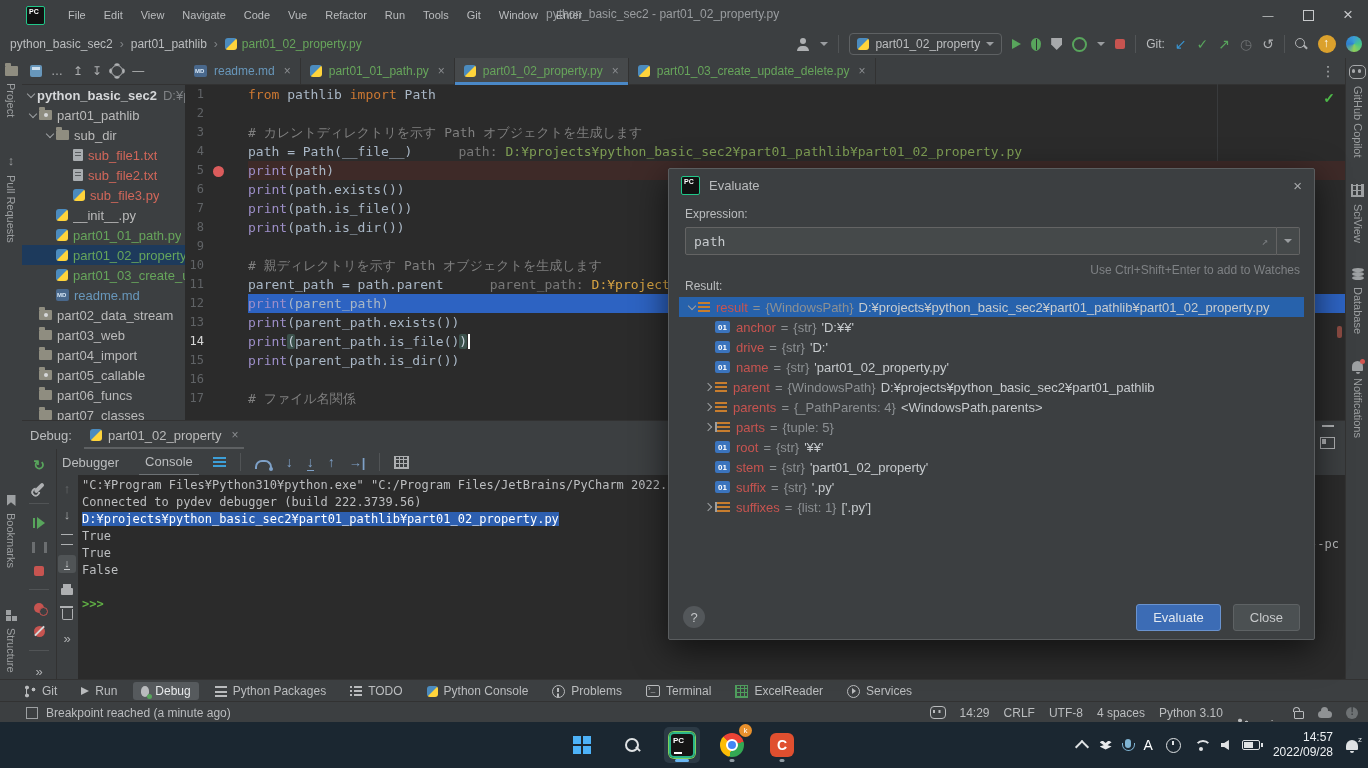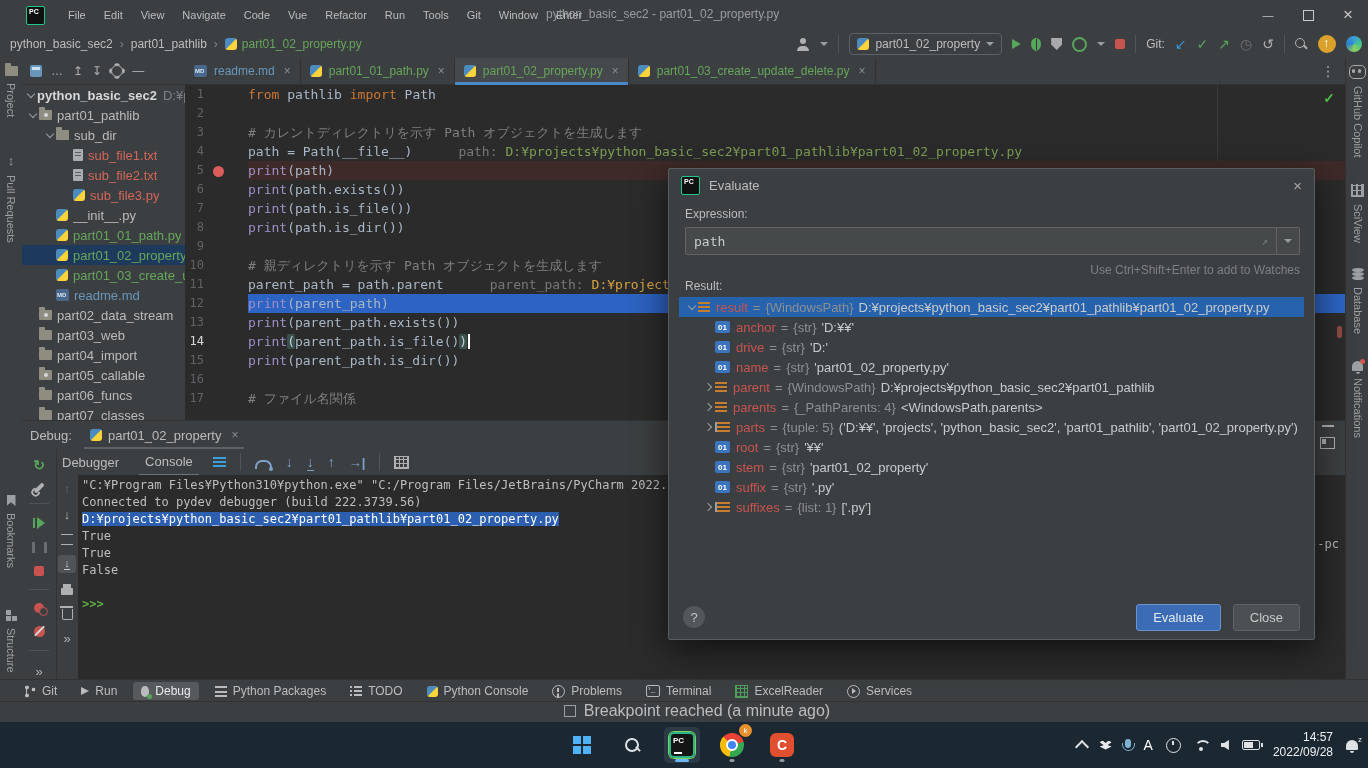--- a/index.html
+++ b/index.html
@@ -238,21 +238,21 @@
   .problems-icon::after{content:"";position:absolute;left:4px;top:2px;width:1.6px;height:4px;background:#b9bbbd;box-shadow:0 5.5px 0 #b9bbbd;}
   .terminal-icon{width:12px;height:10px;border:1.4px solid #b9bbbd;border-radius:2px;position:relative;}
   .terminal-icon::after{content:"›_";position:absolute;left:1px;top:-2px;font-size:8px;color:#b9bbbd;}
   .excel-icon{width:11px;height:11px;border:1px solid #4f9e5d;background:
      repeating-linear-gradient(0deg,#4f9e5d 0 1px,transparent 1px 4px),
      repeating-linear-gradient(90deg,#4f9e5d 0 1px,transparent 1px 4px);}
   .services-icon{width:11px;height:11px;border-radius:50%;border:1.5px solid #b9bbbd;position:relative;}
   .services-icon::after{content:"";position:absolute;left:3.5px;top:2.5px;border-left:4px solid #b9bbbd;border-top:3px solid transparent;border-bottom:3px solid transparent;}
   
   .statusbar{position:absolute;left:0;top:701px;width:1368px;height:21px;background:#3c3f41;border-top:1px solid #323232;
-             display:flex;align-items:center;font-size:16px;color:#bbbdbf;flex-direction:column;}
+             display:flex;align-items:center;font-size:12px;color:#bbbdbf;}
   .sb-msg{display:flex;align-items:center;gap:8px;margin-left:26px;}
   .i-winmsg{width:10px;height:10px;border:1.4px solid #9da0a2;}
   .sb-right{margin-left:auto;display:flex;align-items:center;gap:14px;margin-right:10px;}
   .i-copilot-s{width:14px;height:11px;border:1.5px solid #b9bbbd;border-radius:4px;position:relative;}
   .i-copilot-s::before{content:"";position:absolute;left:2px;top:2.5px;width:2.5px;height:3.5px;background:#b9bbbd;box-shadow:5.5px 0 0 #b9bbbd;}
   .i-lock{width:8px;height:6px;border:1.4px solid #b9bbbd;border-radius:1px;position:relative;margin-top:4px;}
   .i-lock::before{content:"";position:absolute;left:-2px;top:-5px;width:5px;height:4px;border:1.4px solid #b9bbbd;border-bottom:none;border-radius:4px 4px 0 0;}
   .i-cloud{width:14px;height:7px;background:#8f9294;border-radius:5px;position:relative;margin-top:3px;}
   .i-cloud::before{content:"";position:absolute;left:3px;top:-4px;width:7px;height:7px;border-radius:50%;background:#8f9294;}
   .i-graycirc{width:12px;height:12px;border-radius:50%;background:#6e7274;position:relative;}
@@ -770,21 +770,20 @@
           <span class="veq">=</span>
           <span class="vtype">{_PathParents: 4}</span>
           <span class="vval">&lt;WindowsPath.parents&gt;</span>
         </div>
         <div class="drow" style="padding-left: 23px;">
           <span class="chev right"></span>
           <span class="vi vi-list"></span>
           <span class="vname">parts</span>
           <span class="veq">=</span>
           <span class="vtype">{tuple: 5}</span>
-          <span class="vval">('D:¥¥', 'projects', 'python_basic_sec2', 'part01_pathlib', 'part01_02_property.py')</span>
         </div>
         <div class="drow" style="padding-left: 23px;">
           <span class="chev none"></span>
           <span class="vi vi-str">01</span>
           <span class="vname">root</span>
           <span class="veq">=</span>
           <span class="vtype">{str}</span>
           <span class="vval">'¥¥'</span>
         </div>
         <div class="drow" style="padding-left: 23px;">

